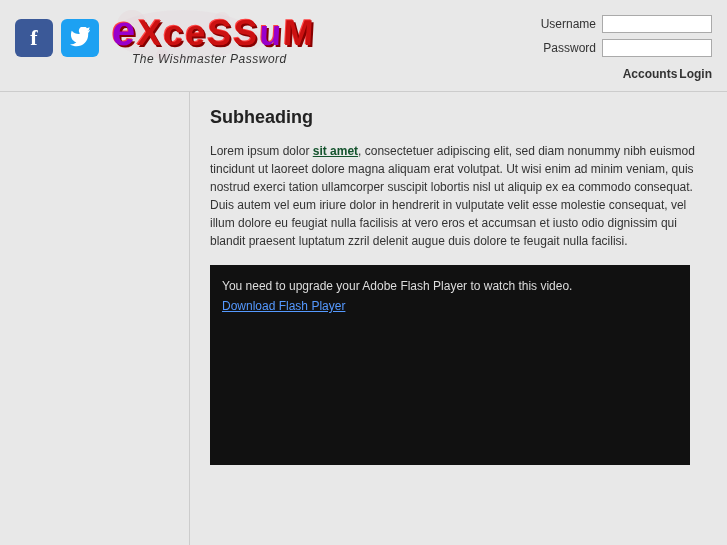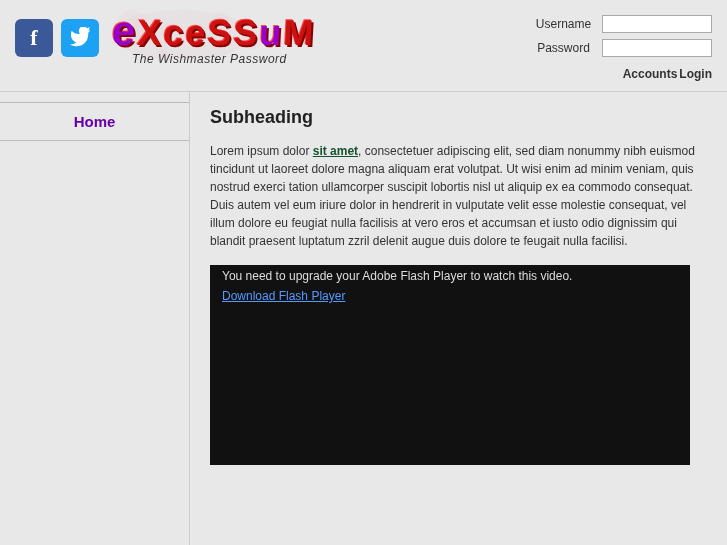--- a/index.html
+++ b/index.html
@@ -68,21 +68,21 @@
       display: flex;
       align-items: center;
       gap: 6px;
       margin-bottom: 2px;
     }
 
     .login-label {
       font-size: 12px;
       color: #333;
       width: 65px;
-      text-align: center;
+      text-align: right;
     }
 
     .login-input {
       width: 110px;
       height: 18px;
       border: 1px solid #aaa;
       background: #fff;
       font-size: 11px;
       padding: 1px 3px;
     }
@@ -172,21 +172,21 @@
 
     
     .video-box {
       background: #111;
       width: 100%;
       max-width: 480px;
       height: 200px;
       display: flex;
       flex-direction: column;
       justify-content: flex-start;
-      padding: 4px 12px;
+      padding: 14px 12px;
     }
 
     .video-upgrade-text {
       color: #ddd;
       font-size: 12px;
       margin-bottom: 6px;
     }
 
     .video-download-link {
       color: #5599ff;
@@ -286,21 +286,20 @@
       <div class="header-buttons">
         <a class="accounts-link">Accounts</a>
         <button class="login-button">Login</button>
       </div>
     </div>
   </div>
 
   <div class="main-layout">
 
     <nav class="sidebar">
-      <a class="nav-item">Home</a>
     </nav>
 
     <div class="content">
       <h2 class="content-subheading">Subheading</h2>
 
       <p class="content-body">
         <span>Lorem ipsum dolor </span><a class="content-link">sit amet</a><span>, consectetuer adipiscing elit, sed diam nonummy nibh euismod tincidunt ut laoreet dolore magna aliquam erat volutpat. Ut wisi enim ad minim veniam, quis nostrud exerci tation ullamcorper suscipit lobortis nisl ut aliquip ex ea commodo consequat. Duis autem vel eum iriure dolor in hendrerit in vulputate velit esse molestie consequat, vel illum dolore eu feugiat nulla facilisis at vero eros et accumsan et iusto odio dignissim qui blandit praesent luptatum zzril delenit augue duis dolore te feugait nulla facilisi.</span>
       </p>
 
       <div class="video-box">

